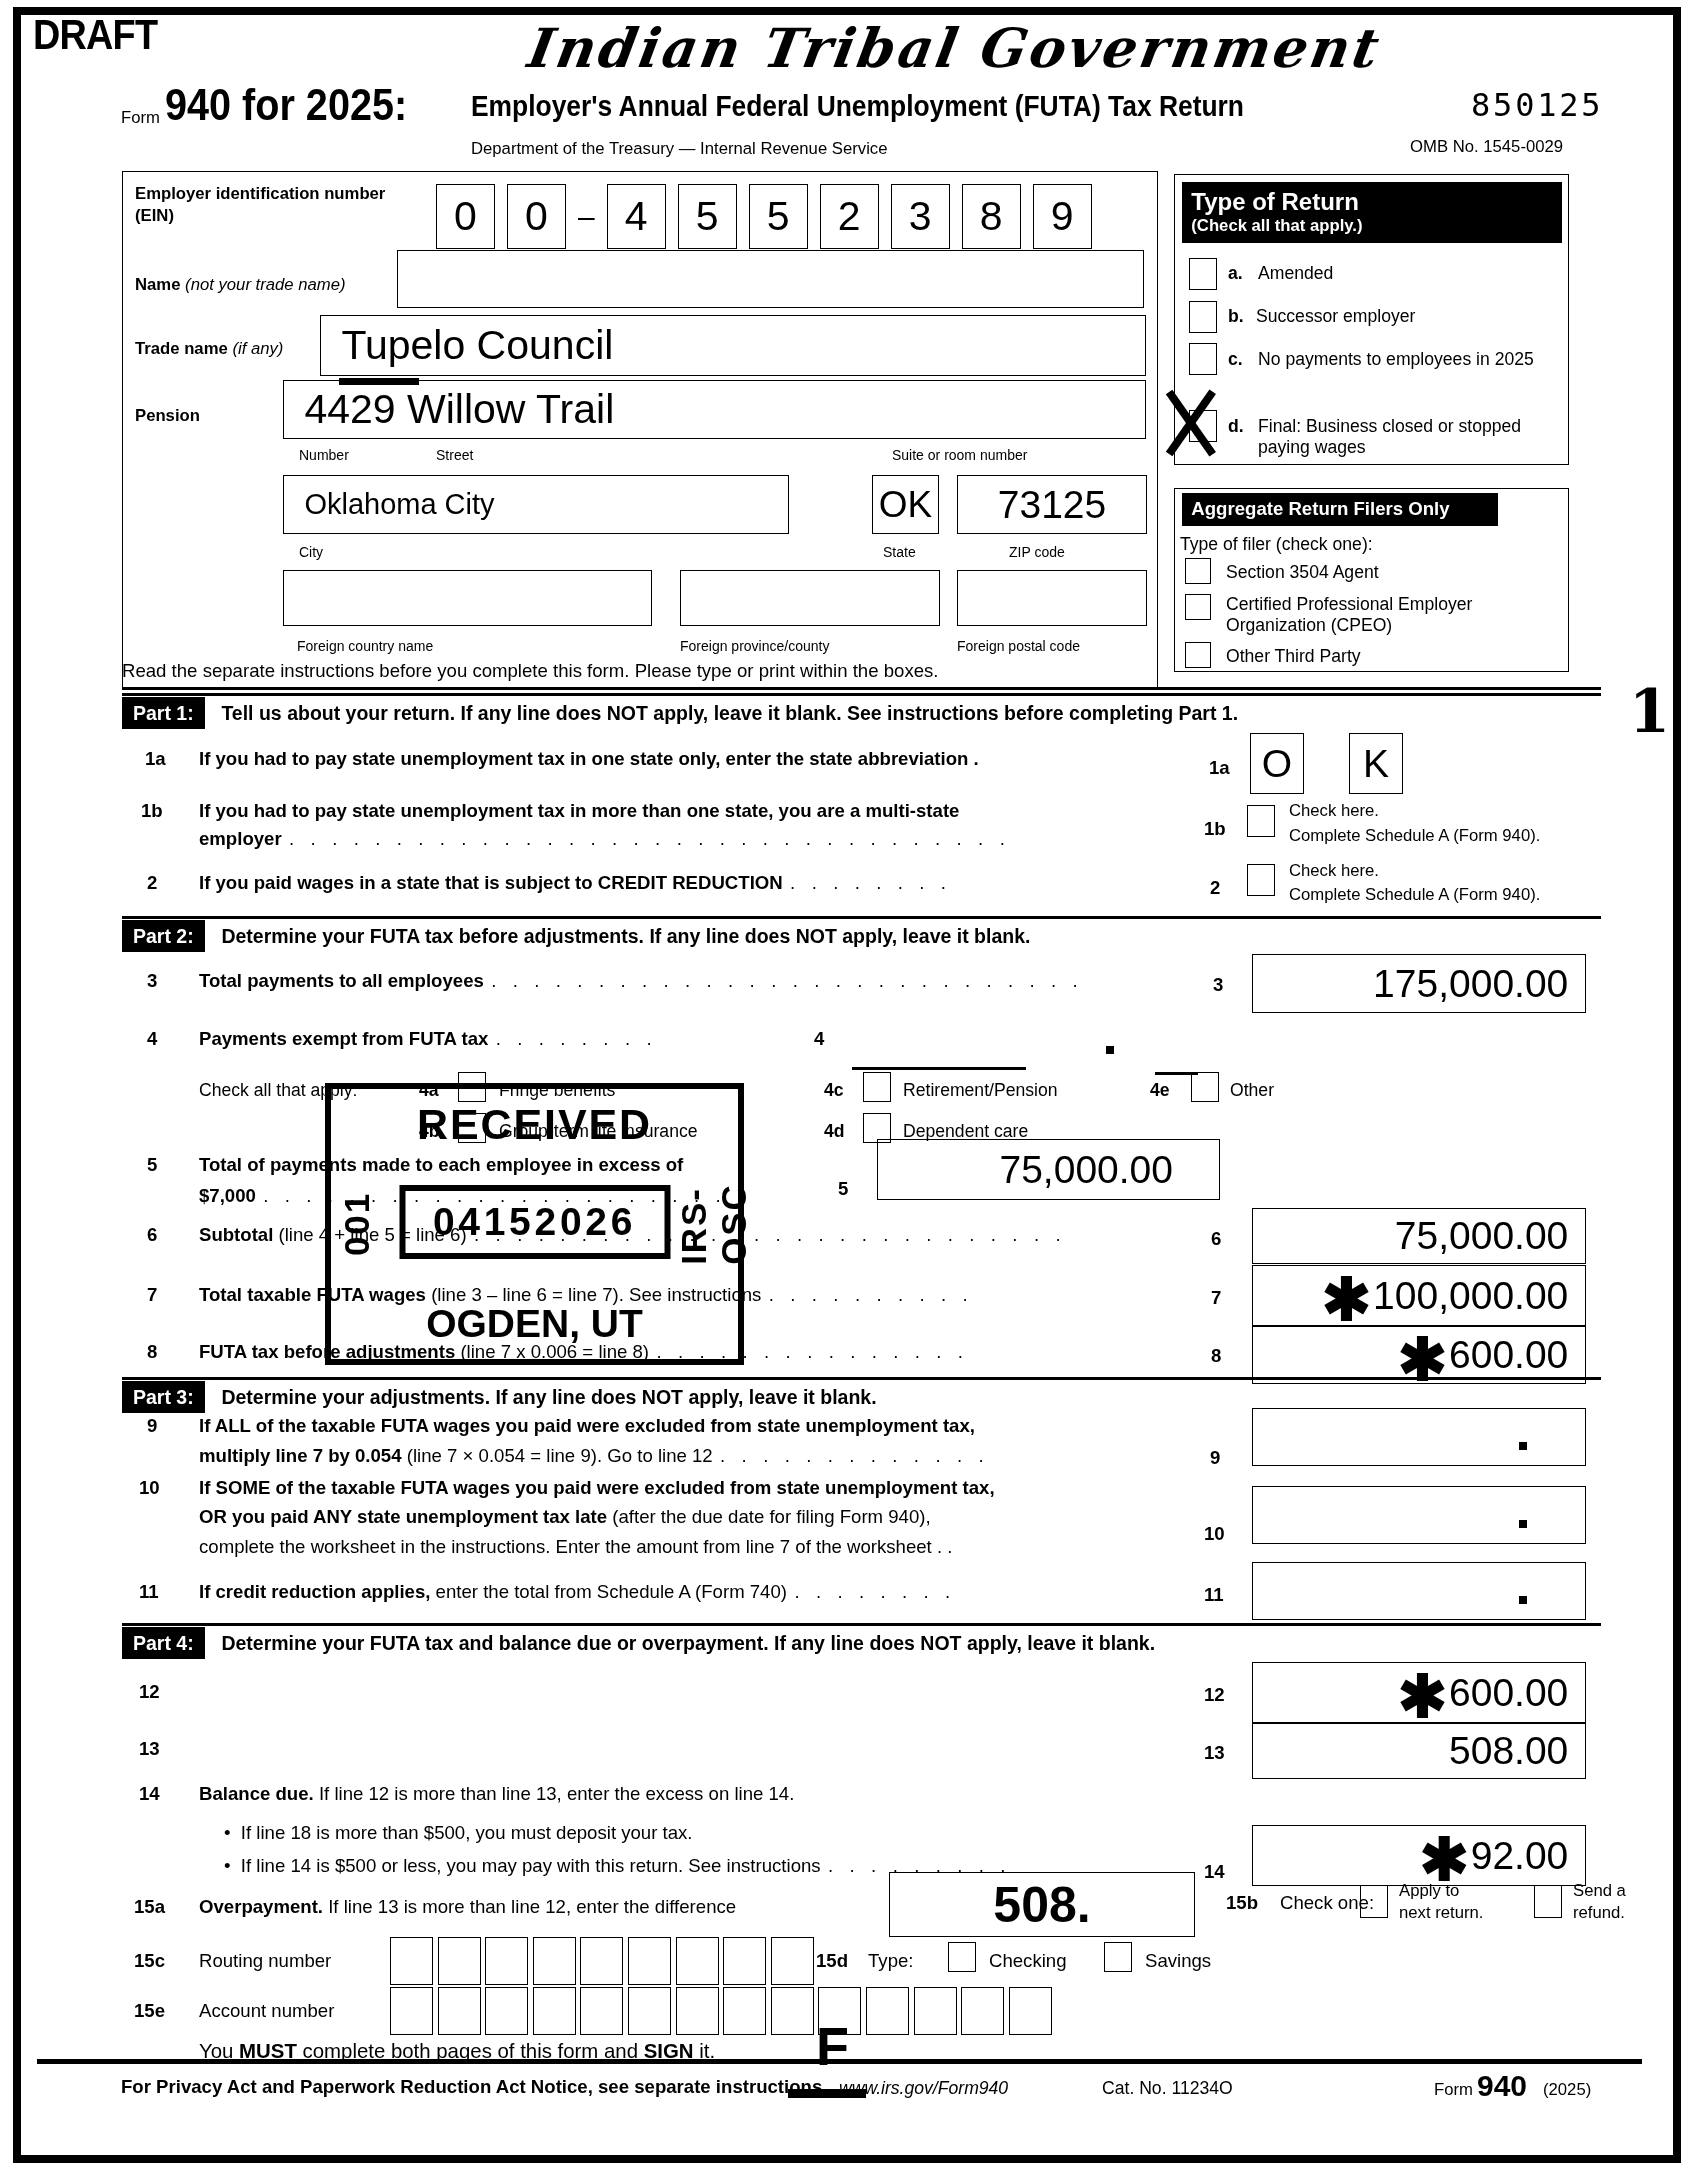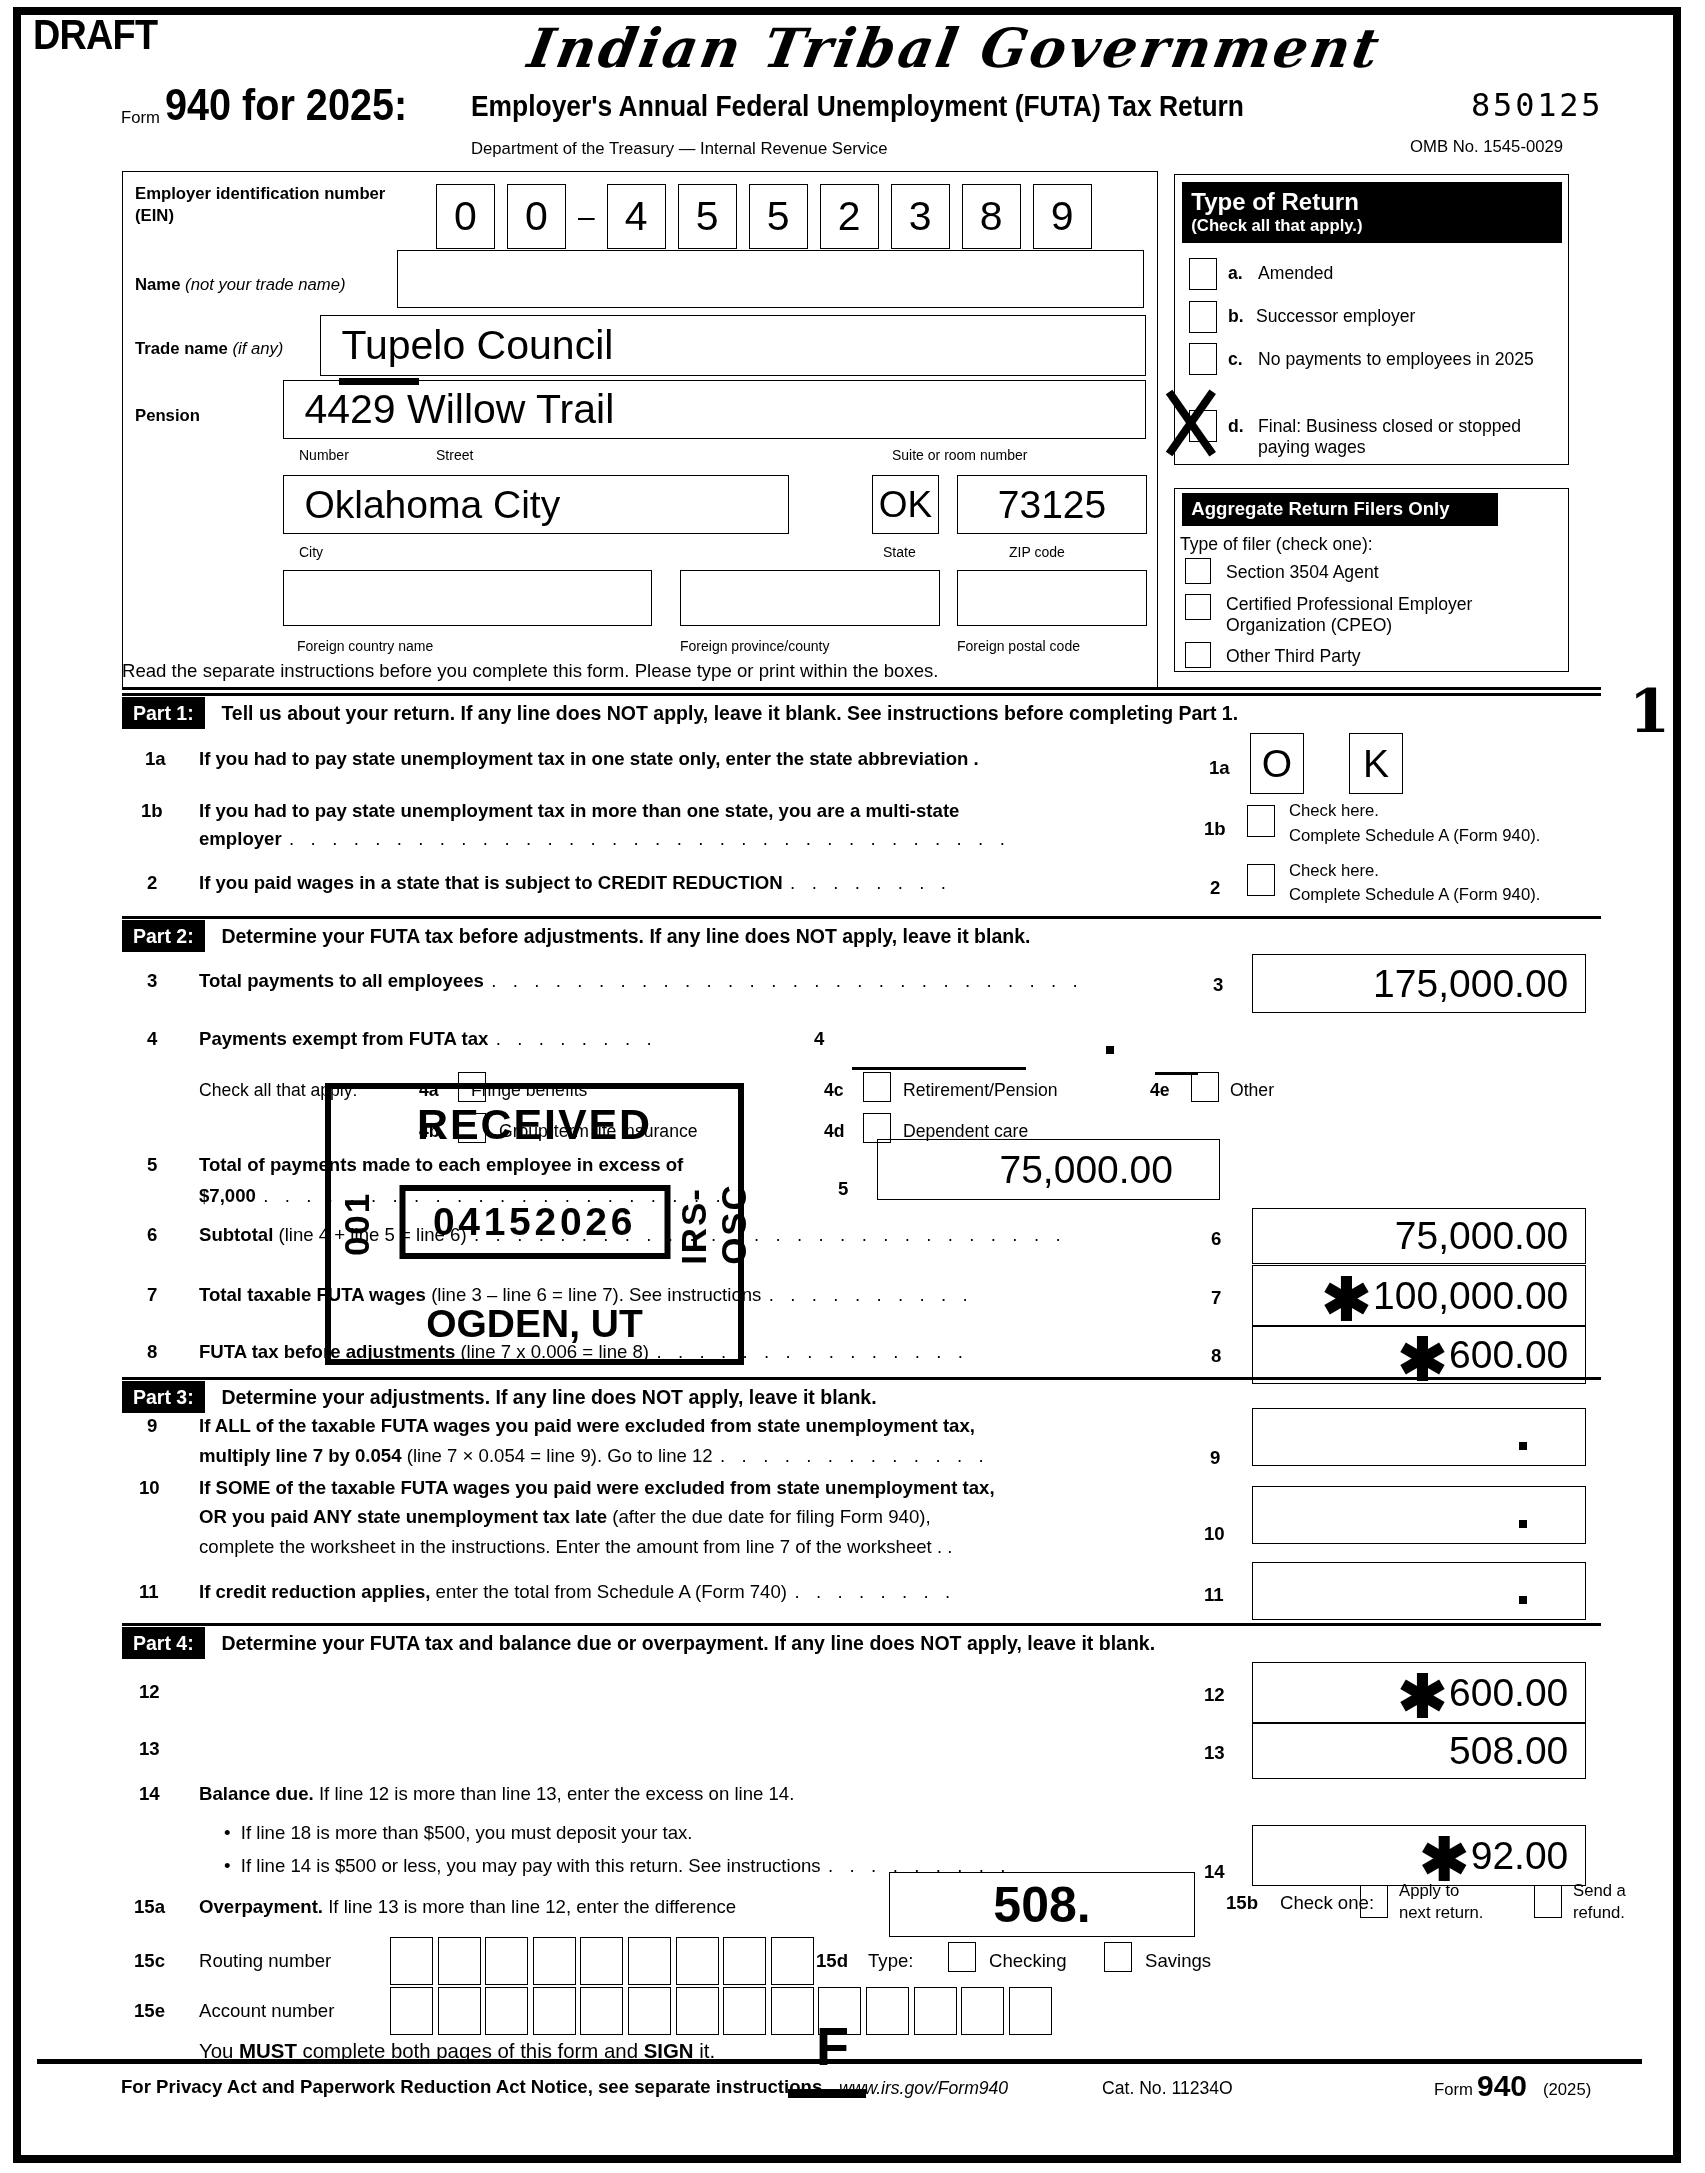--- a/index.html
+++ b/index.html
@@ -86,21 +86,21 @@
   <div class="hline" style="left:339px;top:378px;width:80px;height:7.4px"></div>
 
   <div class="t f18 b" style="left:135px;top:406px">Pension</div>
   <div class="bx entry" style="left:283px;top:380px;width:863px;height:59px">
       <span>4429 Willow Trail</span>
     </div>
   <div class="t f15" style="left:299px;top:447px">Number</div>
   <div class="t f15" style="left:436px;top:447px">Street</div>
   <div class="t f15" style="left:892px;top:447px">Suite or room number</div>
 
-  <div class="bx entry" style="left:283px;top:475px;width:506px;height:59px;font-size:39px">
+  <div class="bx entry" style="left:283px;top:475px;width:506px;height:59px;font-size:29px">
       <span>Oklahoma City</span>
     </div>
   <div class="bx entry center" style="left:872px;top:475px;width:67px;height:59px;font-size:37px">
       <span>OK</span>
     </div>
   <div class="bx entry center" style="left:957px;top:475px;width:190px;height:59px;font-size:39px">
       <span>73125</span>
     </div>
   <div class="t f15" style="left:299px;top:544px">City</div>
   <div class="t f15" style="left:883px;top:544px">State</div>
@@ -190,21 +190,21 @@
   <div class="t f20 b" style="left:147px;top:1028px">4</div>
   <div class="t f20" style="left:199px;top:1028px"><span class="b">Payments exempt from FUTA tax</span><span class="dots">. . . . . . . .</span></div>
   <div class="t f20 b" style="left:814px;top:1028px">4</div>
   <div class="hline" style="left:852px;top:1067px;width:174px;height:2.8px"></div>
   <div class="dotsq" style="left:1106px;top:1046px"></div>
   <div class="hline" style="left:1155px;top:1072px;width:43px;height:2.8px"></div>
 
   <div class="t f19" style="left:199px;top:1080px">Check all that apply:</div>
   <div class="t f19 b" style="left:419px;top:1080px">4a</div>
   <div class="chk" style="left:458px;top:1072px;height:30px"></div>
-  <div class="t f19" style="left:471px;top:1080px">Fringe benefits</div>
+  <div class="t f19" style="left:499px;top:1080px">Fringe benefits</div>
   <div class="t f19 b" style="left:824px;top:1080px">4c</div>
   <div class="chk" style="left:863px;top:1072px;height:30px"></div>
   <div class="t f19" style="left:903px;top:1080px">Retirement/Pension</div>
   <div class="t f19 b" style="left:1150px;top:1080px">4e</div>
   <div class="chk" style="left:1191px;top:1072px;height:30px"></div>
   <div class="t f19" style="left:1230px;top:1080px">Other</div>
   <div class="t f19 b" style="left:419px;top:1121px">4b</div>
   <div class="chk" style="left:458px;top:1113px;height:30px"></div>
   <div class="t f19" style="left:499px;top:1121px">Group-term life insurance</div>
   <div class="t f19 b" style="left:824px;top:1121px">4d</div>

